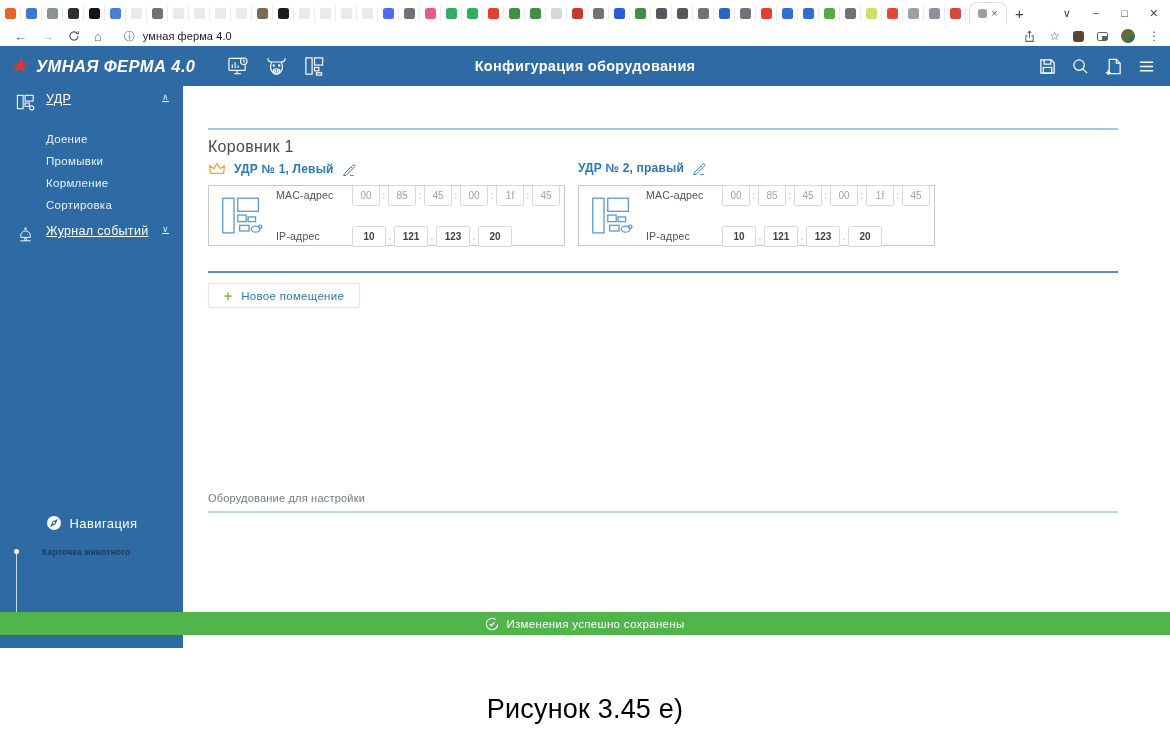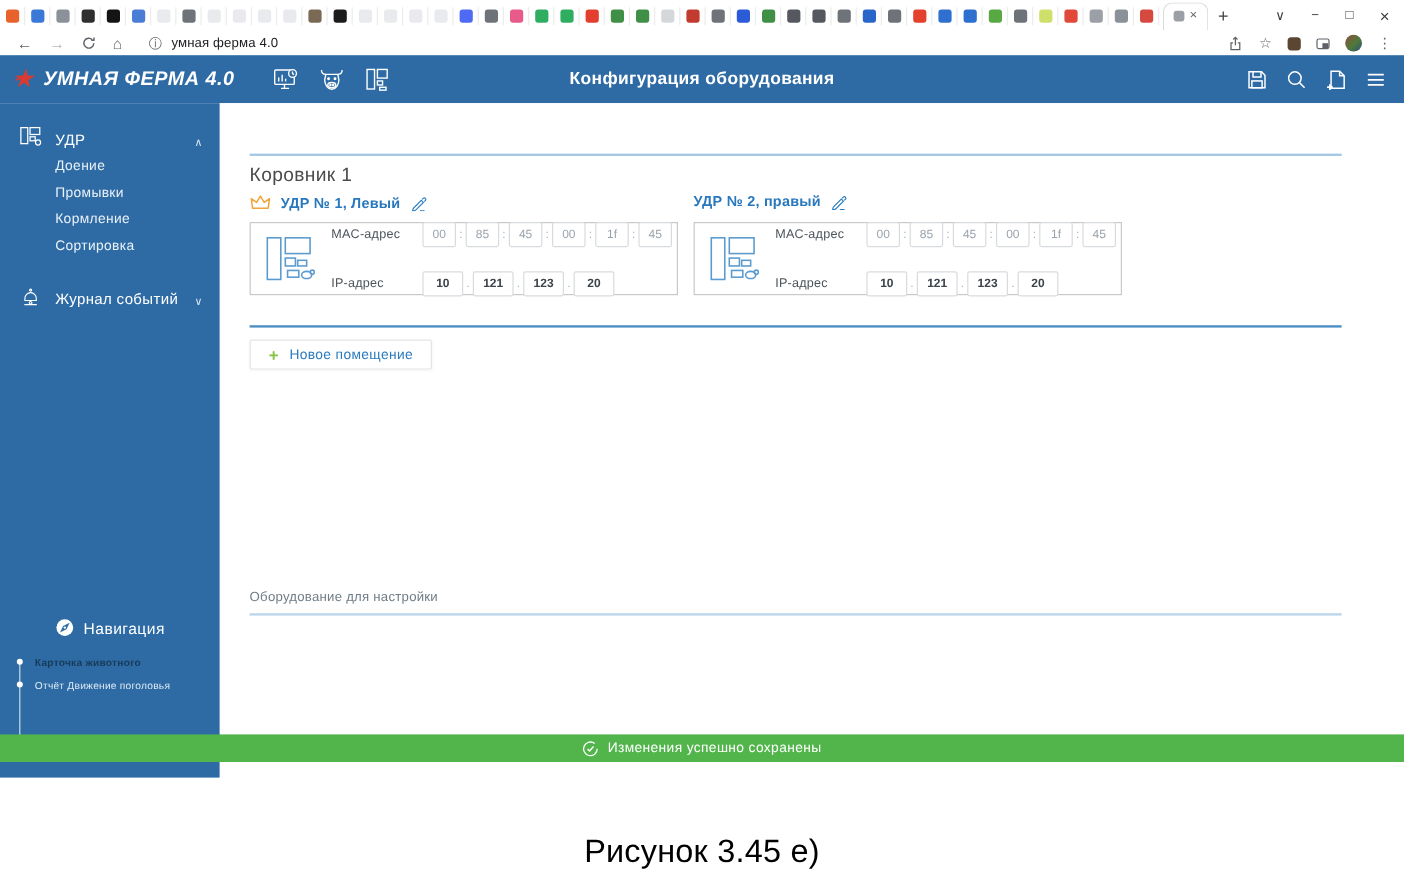--- a/index.html
+++ b/index.html
@@ -40,34 +40,34 @@
   #logo-text { font-size:16.5px; font-weight:bold; font-style:italic; letter-spacing:.4px; margin-left:4px;
                white-space:nowrap; }
   #header-tabs { display:flex; align-items:center; gap:15px; margin-left:32px; }
   .hicon { display:flex; }
   #page-title { position:absolute; left:0; width:1170px; text-align:center; font-size:14.5px;
                 font-weight:bold; letter-spacing:.3px; pointer-events:none; }
   #header-actions { margin-left:auto; display:flex; align-items:center; gap:14px; padding-right:14px; }
   
   #sidebar { position:absolute; top:86px; left:0; width:183px; height:562px; background:#2e6ba4;
              color:#fff; z-index:1; }
-  .menu-row { display:flex; align-items:flex-end; height:32px; padding:0 14px; font-size:12.5px;
-              letter-spacing:.3px; margin-top:6px; }
+  .menu-row { display:flex; align-items:flex-start; height:32px; padding:0 14px; font-size:12.5px;
+              letter-spacing:.3px; margin-top:6px;text-decoration:underline; }
   .menu-row .micon { width:22px; display:flex; justify-content:center; margin-right:10px; }
   .menu-row .chev { margin-left:auto; font-size:9px; color:#d9e7f4; }
   .submenu { padding-left:46px; margin:4px 0 8px; }
   .submenu-item { height:22px; display:flex; align-items:center; font-size:11.5px; color:#e9f1f9;
                   letter-spacing:.3px; }
   #nav-block { position:absolute; top:428px; left:0; width:183px; }
   #nav-title-row { display:flex; align-items:center; padding:0 13px; height:18px;justify-content:center; }
   #nav-title { font-size:13px; letter-spacing:.4px; margin-left:8px; }
   #timeline { position:relative; margin-top:10px; }
   #timeline-line { position:absolute; left:16px; top:8px; height:74px; width:1px;
                    background:rgba(255,255,255,.75); }
-  .tl-item { position:relative; display:flex; align-items:center; height:19px; padding-left:29px; }
+  .tl-item { position:relative; display:flex; align-items:center; height:19px; padding-left:42px; }
   .tl-dot { position:absolute; left:13.5px; width:5px; height:5px; border-radius:50%; background:#fff; }
   .tl-item:first-child .tl-dot { background:#9ec7e8; }
   .tl-label { font-size:8.5px; color:#dcE9f4; letter-spacing:.2px; }
   .tl-item.active .tl-label { color:#173a59; font-weight:bold; }
   
   #main { position:absolute; top:86px; left:183px; width:987px; height:526px; background:#fff; }
   #farm-row { position:absolute; top:15px; left:25px; right:44px; display:flex; align-items:center; }
   #farm-title { font-size:15px; font-weight:bold; color:#333; letter-spacing:.3px; }
   #farm-edit { margin-left:auto; display:flex; }
   .rule-blue-light { position:absolute; left:25px; right:52px; height:2px; background:#a6c8e4; }
@@ -397,24 +397,20 @@
         </svg>
       </span>
       <span id="nav-title">Навигация</span>
     </div>
     <div id="timeline">
       <div id="timeline-line"></div>
       <div class="tl-item active">
         <span class="tl-dot"></span>
         <span class="tl-label">Карточка животного</span>
       </div>
-      <div class="tl-item">
-        <span class="tl-dot"></span>
-        <span class="tl-label">Отчёт Движение поголовья</span>
-      </div>
     </div>
   </div>
 </div>
 
 <div id="main">
   <div class="rule-blue-light" id="rule-farm"></div>
   <div id="barn-title">Коровник 1</div>
 
   <div class="unit-head" style="left:25px">
     <span>

